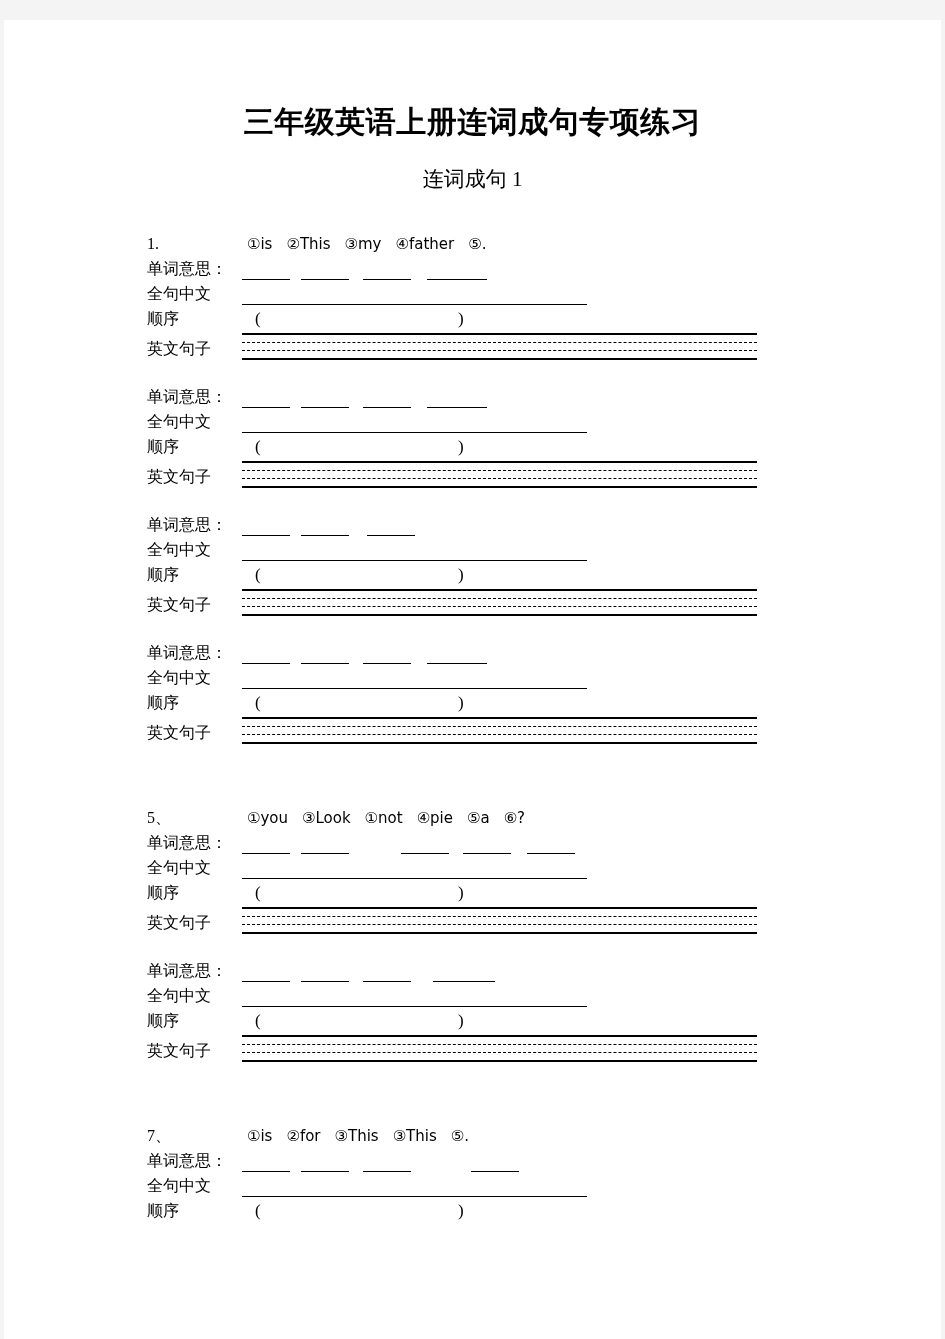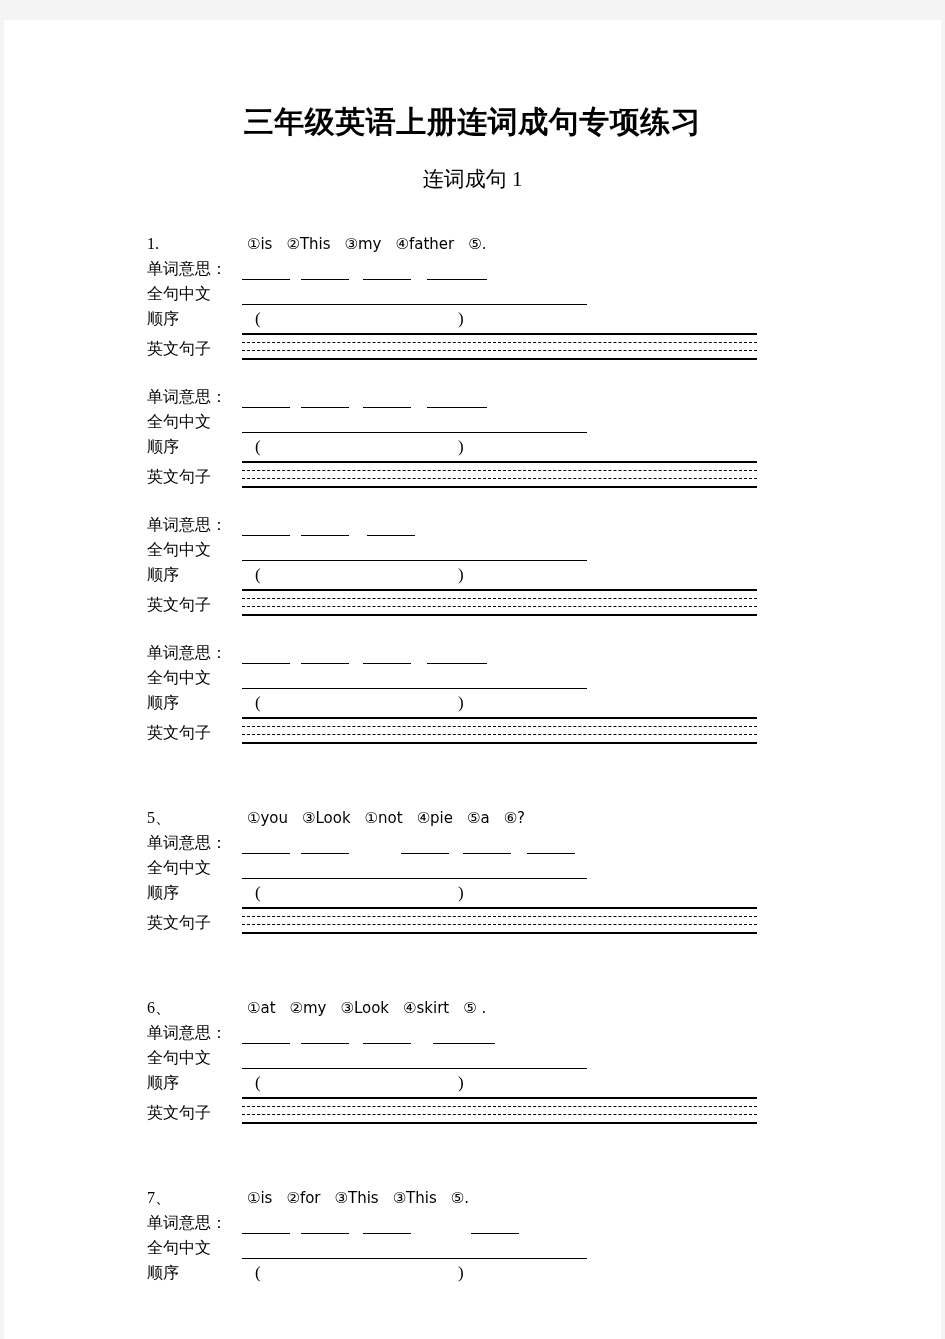--- a/index.html
+++ b/index.html
@@ -332,21 +332,20 @@
             <div class="ln-dash"></div>
             <div class="sp7"></div>
             <div class="ln-dash"></div>
             <div class="sp6"></div>
             <div class="ln-solid"></div>
           </div>
         </div>
       </div>
       <div class="item-gap"></div>
       <div class="item">
-        <div class="item-words"><span class="item-num">6、</span><span class="word-token circ">①at</span><span class="word-token circ">②my</span><span class="word-token circ">③Look</span><span class="word-token circ">④skirt</span><span class="word-token circ">⑤ .</span></div>
         <div class="row">
           <div class="row-label">单词意思：</div>
           <div class="blanks">
             <div class="blank" style="width: 48px;"></div>
             <div class="gap" style="width: 11px;"></div>
             <div class="blank" style="width: 48px;"></div>
             <div class="gap" style="width: 14px;"></div>
             <div class="blank" style="width: 48px;"></div>
             <div class="gap" style="width: 22px;"></div>
             <div class="blank" style="width: 62px;"></div>

